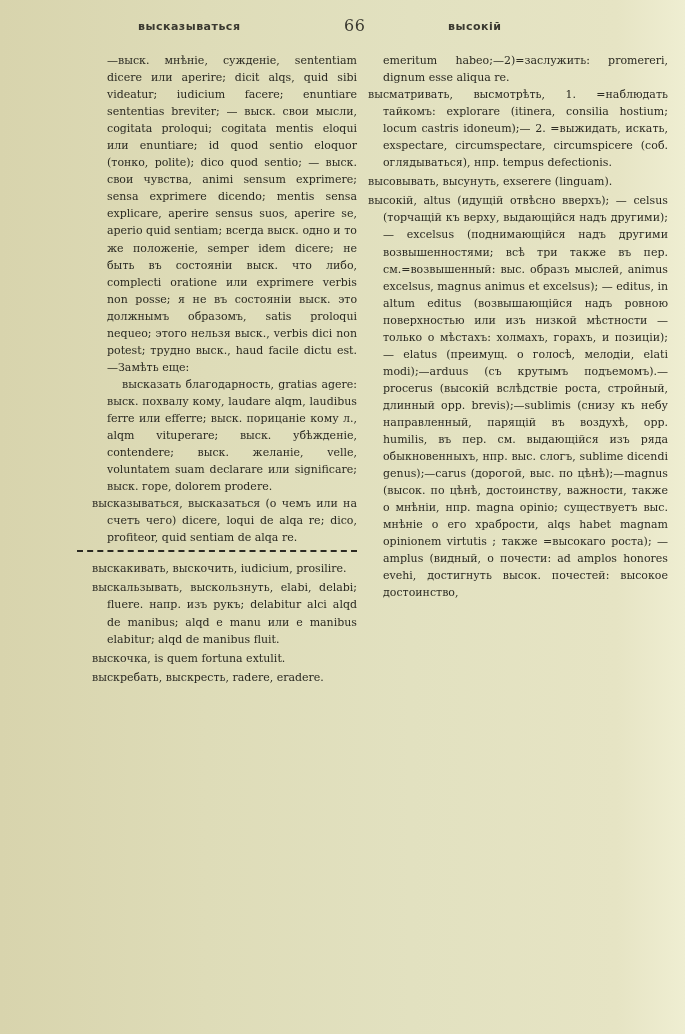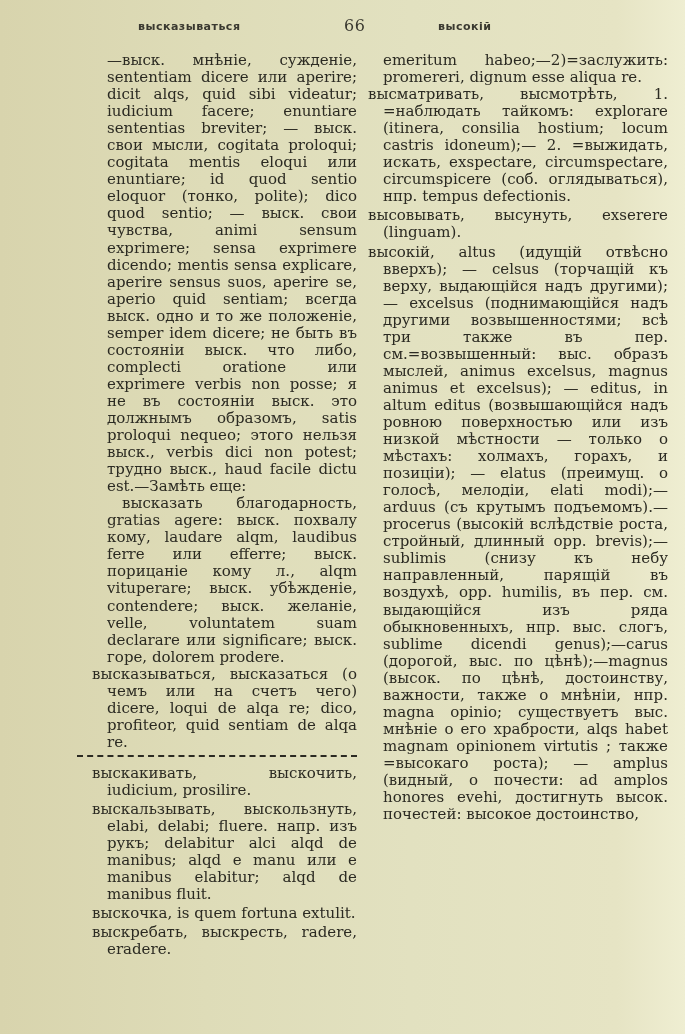--- a/index.html
+++ b/index.html
@@ -10,23 +10,23 @@
     color:#2b2a22;
     position:relative;
   }
   .header {
     position:absolute; top:16px; left:0; width:685px; height:24px;
     font-family:"DejaVu Sans", "Liberation Sans", sans-serif;
     font-weight:bold; font-size:11px; letter-spacing:0.5px; color:#3a3930;
   }
   .header .left { position:absolute; left:138px; top:4px; }
   .header .num { position:absolute; left:344px; top:0px; font-family:"DejaVu Serif","Liberation Serif",serif; font-weight:normal; font-size:16px; }
-  .header .right { position:absolute; left:438px; top:4px; }
+  .header .right { position:absolute; left:448px; top:4px; }
   .col {
-    position:absolute; top:52px; font-size:15px; line-height:17.05px;
+    position:absolute; top:52px; font-size:11px; line-height:17.05px;
     text-align:justify;
   }
   .col.left { left:92px; width:265px; }
   .col.right { left:368px; width:300px; }
   .entry { margin:0 0 2px 0; padding-left:15px; text-indent:-15px; }
   .cont { padding-left:15px; text-indent:0; }
   .para { padding-left:15px; text-indent:15px; }
   .rule { margin:4px 0 5px -15px; height:3px; border-top:2px dashed #2b2a22; border-bottom:none; width:280px; }
 </style>
 </head>

